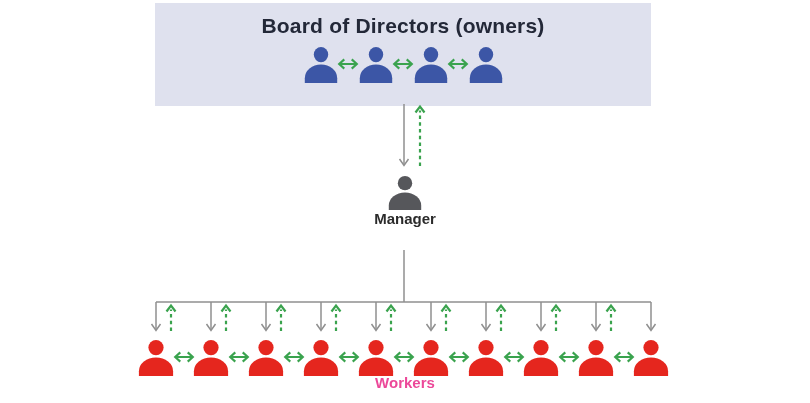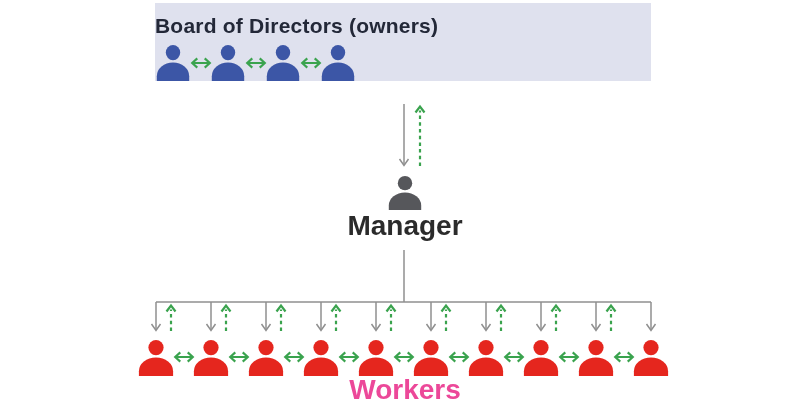--- a/index.html
+++ b/index.html
@@ -1,40 +1,40 @@
 <!DOCTYPE html>
 <html><head>
 <meta charset="utf-8">
 <style>
   html,body{margin:0;padding:0;background:#fff;}
   .canvas{
     position:relative;width:810px;height:403px;background:#ffffff;overflow:hidden;
     font-family:"Liberation Sans", sans-serif;
   }
   .board-box{
-    position:absolute;left:155px;top:3px;width:496px;height:78px;
-    display:flex;flex-direction:column;align-items:flex-start;
+    position:absolute;left:155px;top:3px;width:496px;height:103px;
+    display:flex;flex-direction:column;align-items:center;
   }
   .board-title{
     margin-top:11px;font-size:21px;font-weight:bold;letter-spacing:.2px;
   }
   .members-row{
     display:flex;align-items:flex-end;justify-content:center;margin-top:7px;height:38px;
   }
   .person{display:inline-block;line-height:0;}
   .harrow{
     display:flex;align-items:center;justify-content:center;
     align-self:center;height:16px;overflow:visible;
   }
   .harrow svg{flex:0 0 auto;}
   .connectors{position:absolute;left:0;top:0;pointer-events:none;}
   .manager-icon{position:absolute;left:387px;top:176px;line-height:0;}
   .center-label{
     position:absolute;left:0;width:810px;text-align:center;
-    font-size:28px;font-weight:bold;
+    font-size:15px;font-weight:bold;
   }
   .manager-label{top:210px;}
   .workers-label{top:374px;}
   .workers-row{
     position:absolute;left:137px;top:338px;width:533px;height:38px;
     display:flex;align-items:flex-end;justify-content:flex-start;
   }
 </style>
 </head>
 <body>

